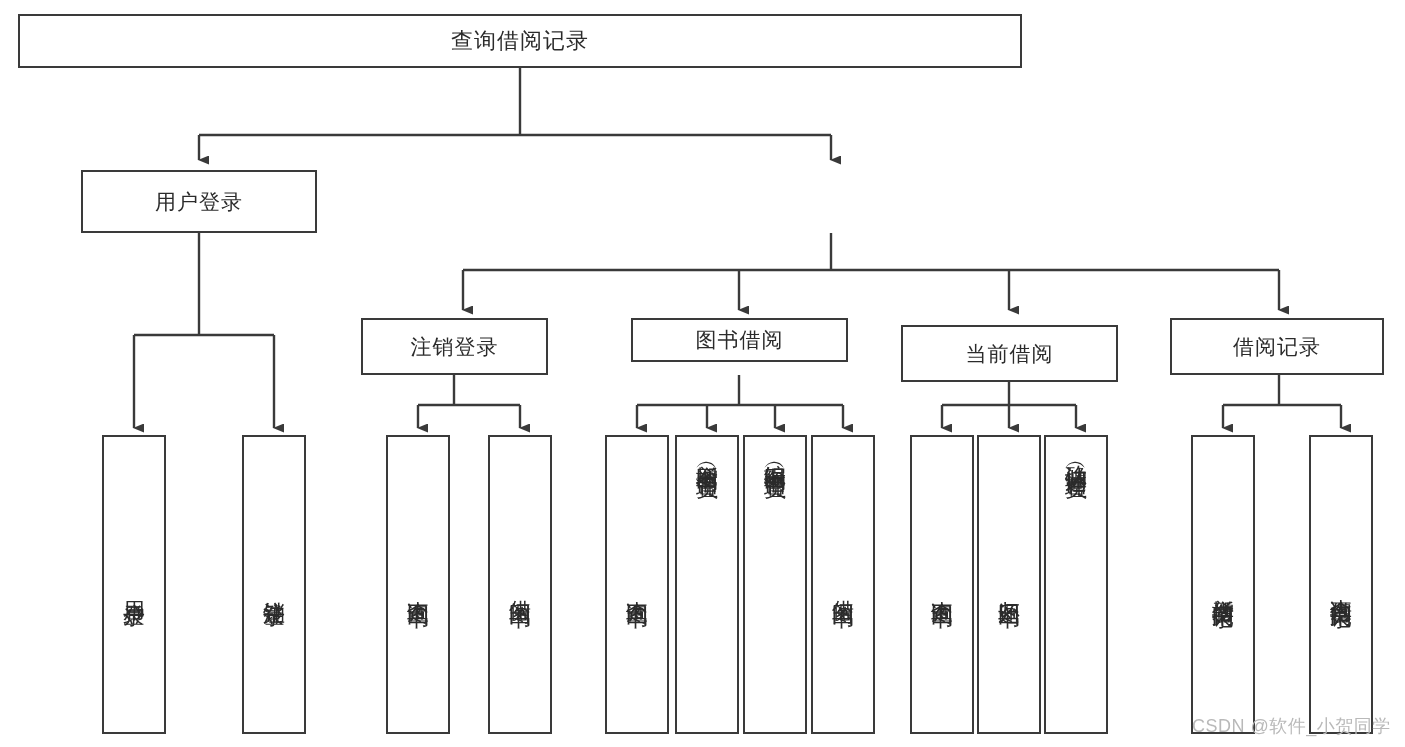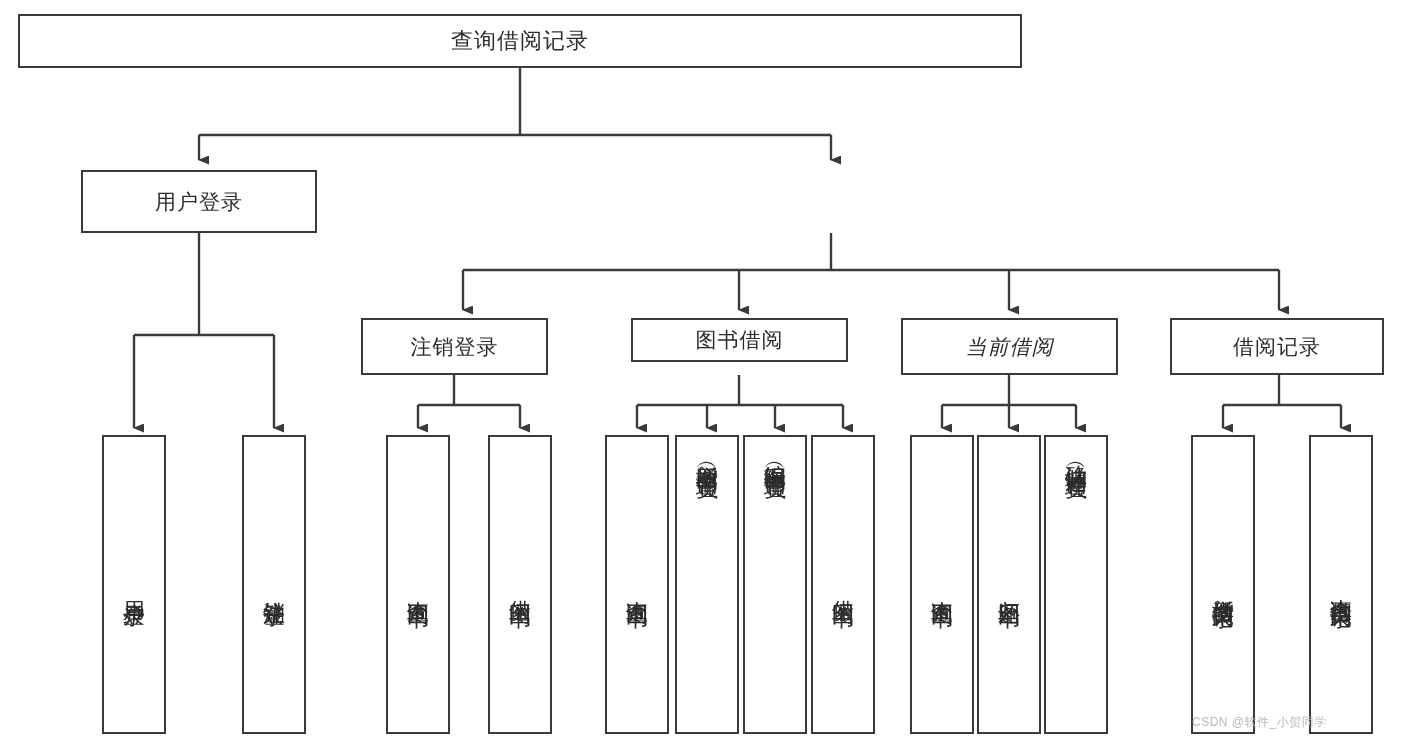--- a/index.html
+++ b/index.html
@@ -62,21 +62,21 @@
     align-items: center;
     justify-content: center;
     width: 100%;
     height: 100%;
   }
   .leaf-inner.align-top { align-items: flex-start; padding-top: 6px; }
   #watermark {
     position: absolute;
     left: 1192px;
     top: 714px;
-    font-size: 12px;
+    font-size: 18px;
     color: #b9b9b9;
     white-space: nowrap;
     letter-spacing: 0.5px;
   }
 </style>
 </head>
 <body>
 
 <div id="diagram-root">
 
@@ -137,21 +137,21 @@
   <div class="node" style="left:81px; top:170px; width:236px; height:63px;">
     <span class="node-h">用户登录</span>
   </div>
 
   <div class="node" style="left:361px; top:318px; width:187px; height:57px;">
     <span class="node-h">注销登录</span>
   </div>
   <div class="node" style="left:631px; top:318px; width:217px; height:44px;">
     <span class="node-h">图书借阅</span>
   </div>
-  <div class="node" style="left:901px; top:318px; width:217px; height:57px;font-style:italic;">
+  <div class="node" style="left:901px; top:325px; width:217px; height:57px;">
     <span class="node-h">当前借阅</span>
   </div>
   <div class="node" style="left:1170px; top:318px; width:214px; height:57px;">
     <span class="node-h">借阅记录</span>
   </div>
 
   <div class="node node-leaf" style="left:102px; top:435px; width:64px; height:299px;">
     <span class="leaf-inner">
       <span class="node-v">用户登录</span>
     </span>

